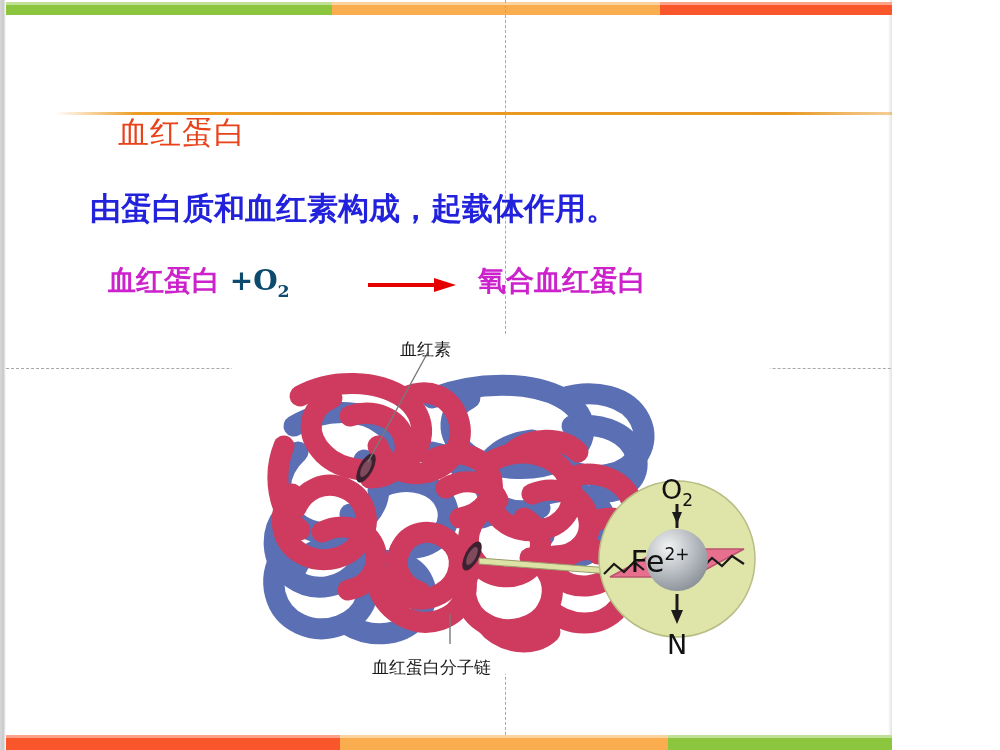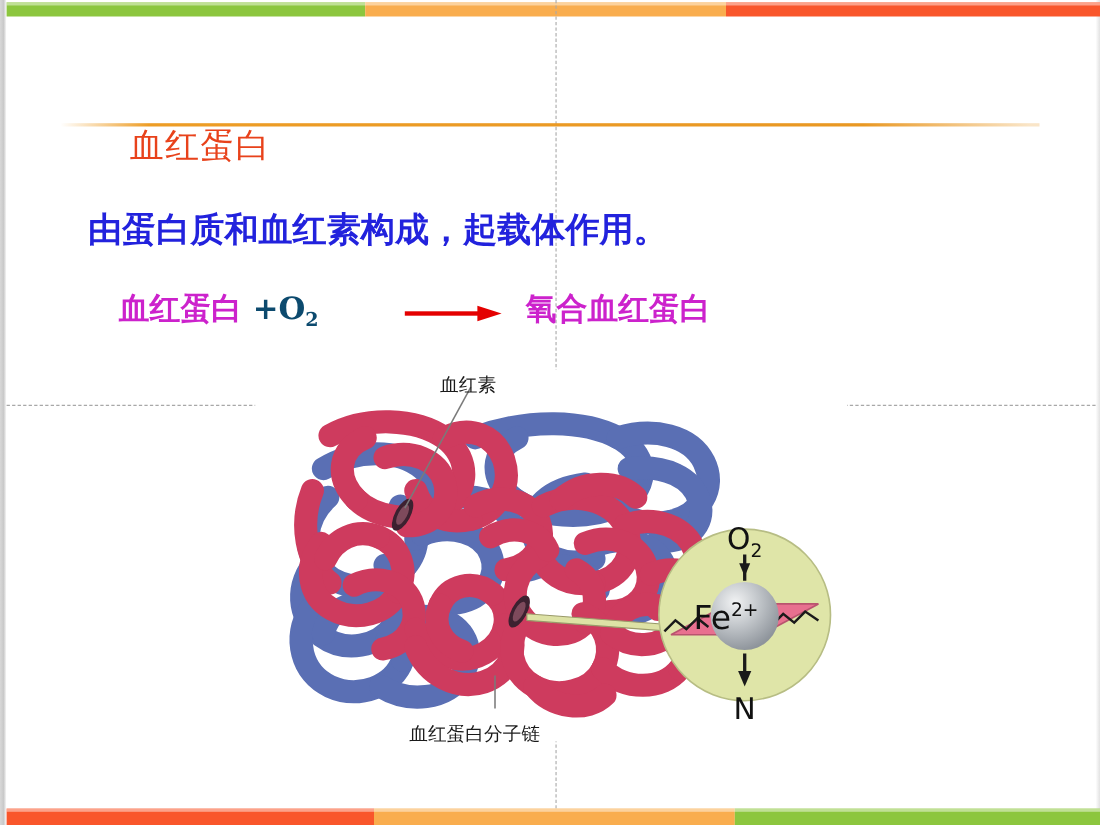--- a/index.html
+++ b/index.html
@@ -5,21 +5,21 @@
   html, body {
     margin: 0;
     padding: 0;
     background: #ffffff;
   }
   body {
     font-family: "DejaVu Sans", "Liberation Sans", sans-serif;
   }
   #slide {
     position: relative;
-    width: 1000px;
+    width: 892px;
     height: 750px;
     background: #ffffff;
     overflow: hidden;
     text-decoration: underline;
   }
 
   
   .frame-left {
     position: absolute;
     left: 0; top: 0;
@@ -81,21 +81,21 @@
     font-family: "DejaVu Serif", "Liberation Serif", serif;
     font-size: 31px;
     color: #E8421B;
     letter-spacing: 1px;
     white-space: nowrap;
   }
 
   
   .line-blue {
     position: absolute;
-    left: 80px;
+    left: 90px;
     top: 188px;
     font-family: "DejaVu Serif", "Liberation Serif", serif;
     font-weight: bold;
     font-size: 31px;
     color: #2222DD;
     letter-spacing: 0px;
     white-space: nowrap;
   }
 
   

